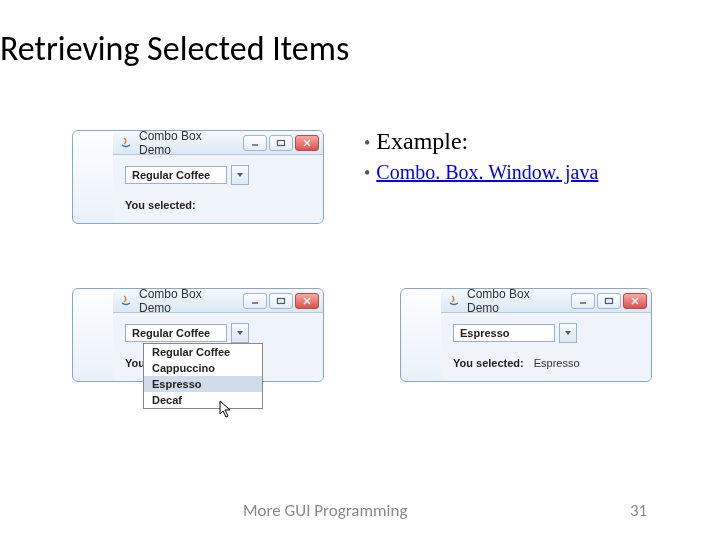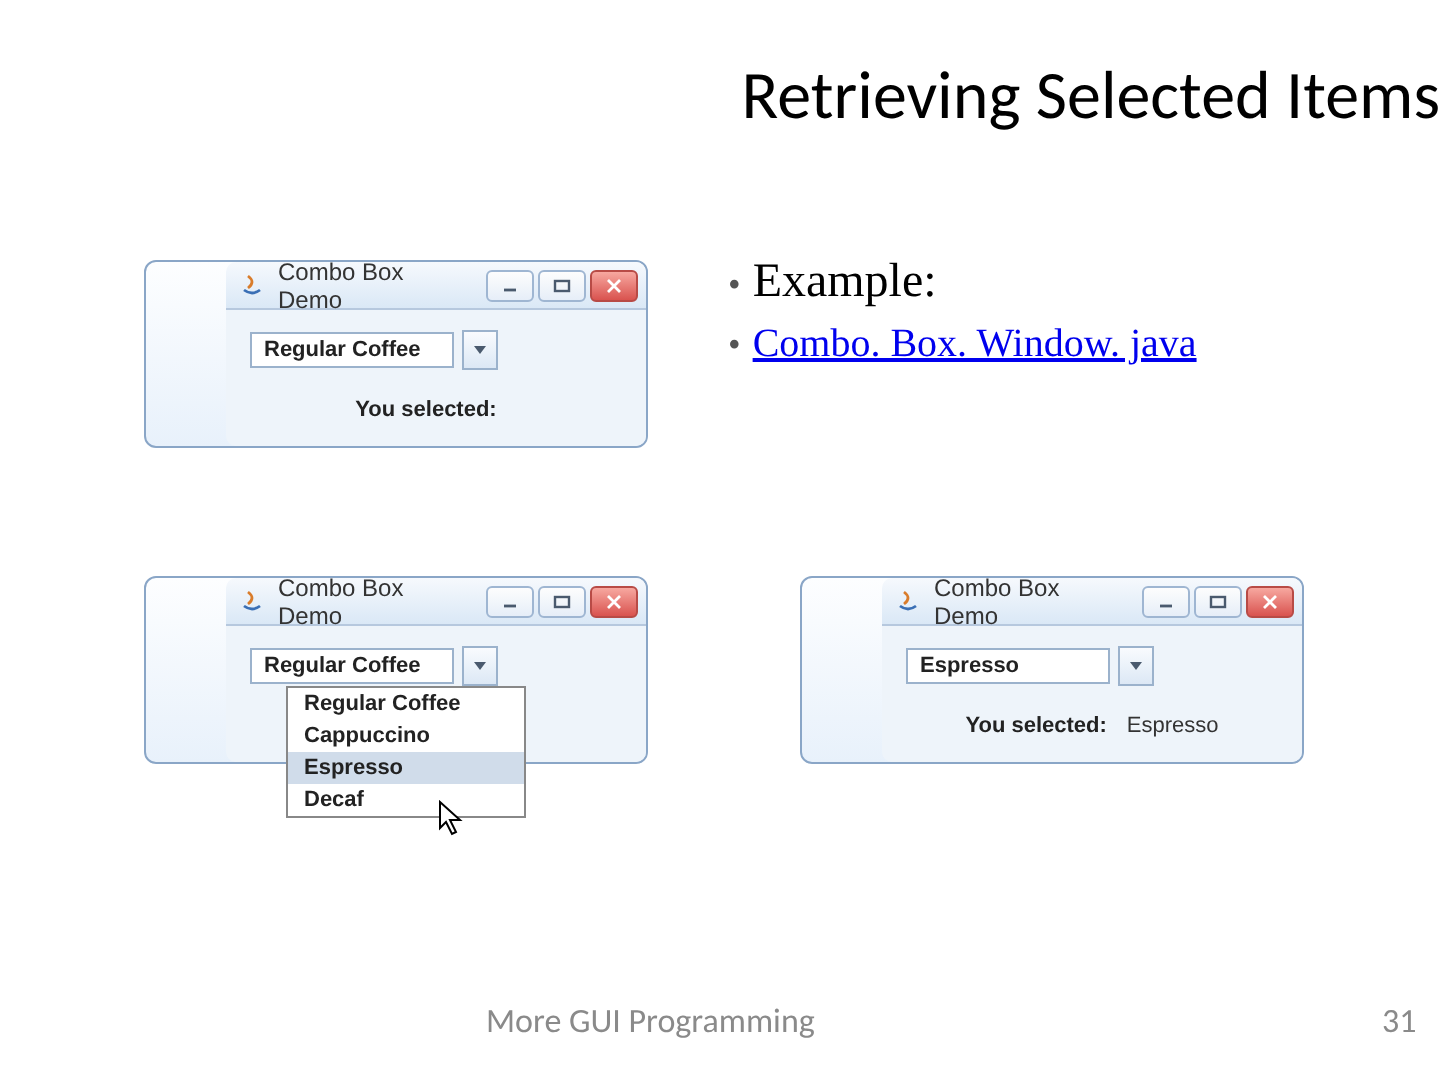--- a/index.html
+++ b/index.html
@@ -6,21 +6,21 @@
   body {
     width: 720px;
     height: 540px;
     background: #fff;
     font-family: Calibri, Arial, sans-serif;
     position: relative;
   }
   .slide-title {
     font-size: 34px;
     color: #000;
-    text-align: right;
+    text-align: left;
     padding-top: 28px;
     font-weight: 400;
   }
   .bullet-block {
     position: absolute;
     left: 364px;
     top: 128px;
     font-family: "Times New Roman", serif;
   }
   .bullet-row { display: flex; align-items: baseline; gap: 6px; }
@@ -90,21 +90,20 @@
     width: 18px; height: 20px;
     background: linear-gradient(#f9fbfe,#dce8f5);
     border: 1px solid #9bb2cc;
     display: flex; align-items: center; justify-content: center;
   }
   .selected-row {
     display: flex; align-items: center; gap: 10px;
     margin-top: 14px;
     font-family: Tahoma, sans-serif;
     font-size: 11px;
-    justify-content: center;
   }
   .selected-label { font-weight: bold; color: #222; }
   .selected-value { color: #333; font-weight: normal; }
   .dropdown {
     position: absolute;
     background: #fff;
     border: 1px solid #888;
     font-family: Tahoma, sans-serif;
     font-size: 11px;
     min-width: 120px;
@@ -121,21 +120,21 @@
     position: absolute;
     pointer-events: none;
   }
   .footer-text {
     position: absolute;
     font-family: Calibri, Arial, sans-serif;
     font-size: 17px;
     color: #8a8a8a;
   }
   .footer-left { left: 243px; top: 500px; }
-  .footer-right { left: 691px; top: 500px; }
+  .footer-right { left: 630px; top: 500px; }
 </style>
 </head>
 <body>
 
 <h1 class="slide-title">Retrieving Selected Items</h1>
 
 <div class="bullet-block">
   <div class="bullet-row">
     <span class="bullet">•</span>
     <span class="example-label">Example:</span>

